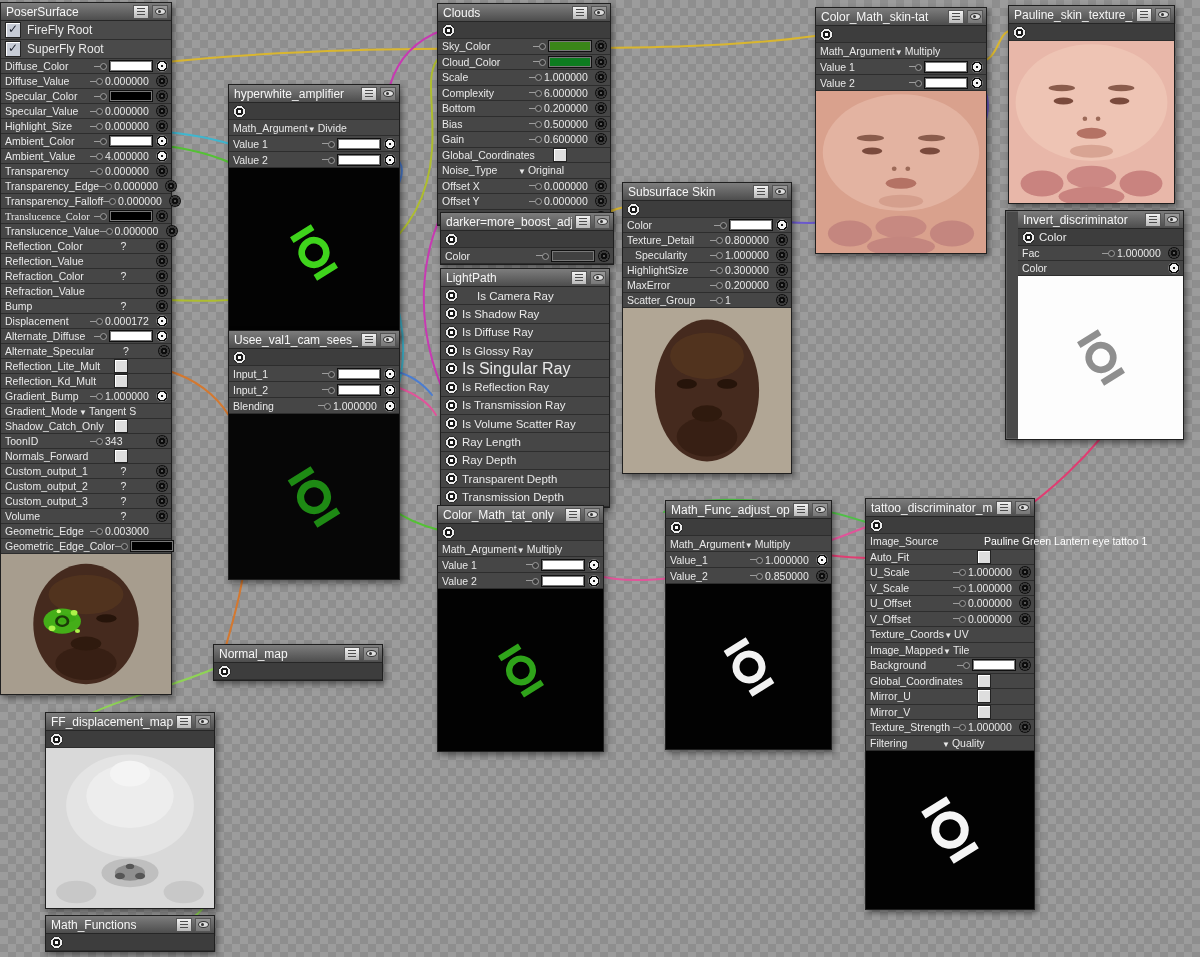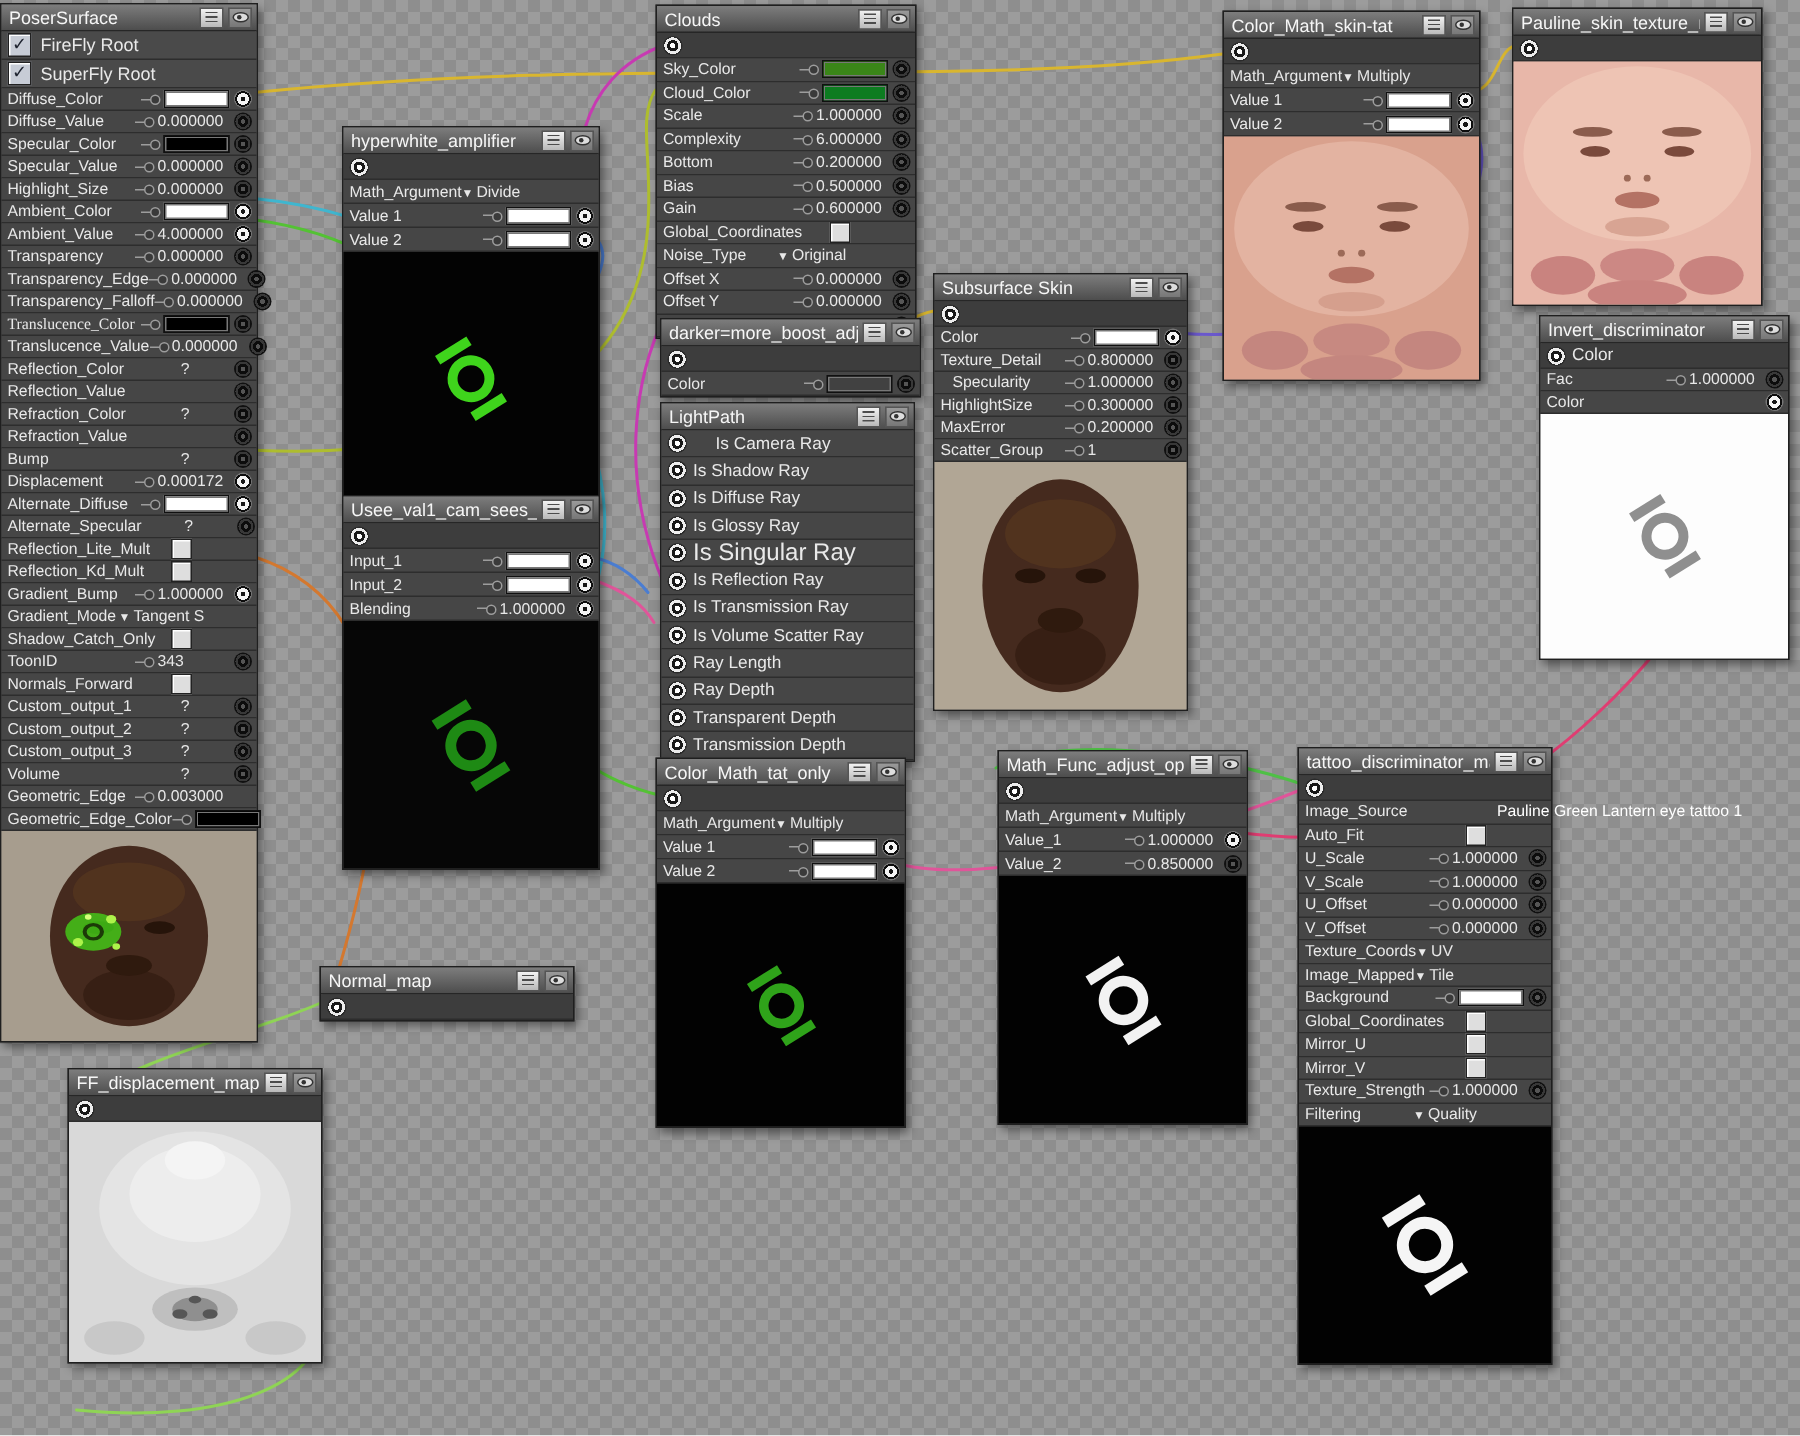--- a/index.html
+++ b/index.html
@@ -39,21 +39,21 @@
   .sin{width:12px;height:12px;border-radius:50%;flex:none;margin-left:1px;
     background:radial-gradient(circle,#555 0 1.5px,#0c0c0c 1.5px 3.5px,#383838 3.5px 5px,#101010 5px);}
   .sin.conn{background:radial-gradient(circle,#151515 0 1.5px,#f4f4f4 1.5px 4px,#0d0d0d 4px 5.2px,#777 5.2px);}
   .sout{width:13px;height:13px;border-radius:50%;flex:none;margin-right:4px;
     background:radial-gradient(circle,#fff 0 1.8px,#181818 1.8px 3.8px,#ececec 3.8px 5.6px,#2a2a2a 5.6px);}
   .cb{width:12px;height:12px;background:#dedede;border:1px solid #222;
     box-shadow:inset 1px 1px 0 #fff;flex:none;margin-right:40px;}
   .cb.big{width:14px;height:14px;margin-right:0;background:#c7ccd6;color:#1d222e;
     font-size:12px;font-weight:bold;line-height:13px;text-align:center;}
   .preview{width:100%;position:relative;overflow:hidden;display:flex;align-items:center;justify-content:center;}
-  .srcval{position:absolute;left:132px;top:1px;white-space:nowrap;color:#fff;z-index:3;}
+  .srcval{position:absolute;left:118px;top:1px;white-space:nowrap;color:#fff;z-index:3;}
 </style>
 </head>
 <body>
 
 <div id="stage">
     <svg id="wires" width="1200" height="957">
       <path d="M166,62 C420,36 640,60 815,36" fill="none" stroke="#d9b62f" stroke-width="2" stroke-linecap="round"></path>
       <path d="M977,62 C1000,62 996,32 1012,30" fill="none" stroke="#d9b62f" stroke-width="2" stroke-linecap="round"></path>
       <path d="M977,77 C1020,125 930,235 786,222" fill="none" stroke="#6a58cc" stroke-width="2" stroke-linecap="round"></path>
       <path d="M443,30 C382,52 380,118 392,140" fill="none" stroke="#c73ab2" stroke-width="2" stroke-linecap="round"></path>
@@ -820,21 +820,21 @@
           <circle cx="54" cy="48" r="1.4" fill="#9c6a58"></circle>
           <ellipse cx="50" cy="57" rx="9" ry="3.4" fill="#b47264"></ellipse>
           <ellipse cx="50" cy="68" rx="13" ry="4" fill="#cf9784" opacity="0.7"></ellipse>
           <ellipse cx="20" cy="88" rx="13" ry="8" fill="#c9837f"></ellipse>
           <ellipse cx="80" cy="88" rx="13" ry="8" fill="#c9837f"></ellipse>
           <ellipse cx="50" cy="84" rx="15" ry="7" fill="#c9837f" opacity="0.9"></ellipse>
           <ellipse cx="50" cy="96" rx="20" ry="6" fill="#c9837f"></ellipse>
         </svg>
       </div>
     </div>
-    <div class="node" style="left: 1026px; top: 210px; width: 165px;">
+    <div class="node" style="left: 1005px; top: 210px; width: 165px; padding-left: 12px;">
       <div class="hdr">
         <span class="ttl">Invert_discriminator</span>
         <div class="hbtn">
           <span class="ic-lines"></span>
         </div>
         <div class="hbtn dk">
           <span class="ic-eye"></span>
         </div>
       </div>
       <div class="row outr" style="height: 16px;">
@@ -895,13 +895,27 @@
           <ellipse cx="18" cy="90" rx="12" ry="7" fill="#c8c8c8"></ellipse>
           <ellipse cx="82" cy="90" rx="12" ry="7" fill="#c8c8c8"></ellipse>
           <ellipse cx="50" cy="78" rx="17" ry="9" fill="#bfbfbf"></ellipse>
           <ellipse cx="50" cy="78" rx="9" ry="5" fill="#8f8f8f"></ellipse>
           <ellipse cx="44" cy="80" rx="3" ry="2" fill="#565656"></ellipse>
           <ellipse cx="56" cy="80" rx="3" ry="2" fill="#565656"></ellipse>
           <ellipse cx="50" cy="74" rx="2.5" ry="1.6" fill="#565656"></ellipse>
         </svg>
       </div>
     </div>
+    <div class="node" style="left: 45px; top: 915px; width: 168px;">
+      <div class="hdr">
+        <span class="ttl">Math_Functions</span>
+        <div class="hbtn">
+          <span class="ic-lines"></span>
+        </div>
+        <div class="hbtn dk">
+          <span class="ic-eye"></span>
+        </div>
+      </div>
+      <div class="row outr" style="height: 16px;">
+        <span class="sout"></span>
+      </div>
+    </div>
   </div>
 
 </body></html>

